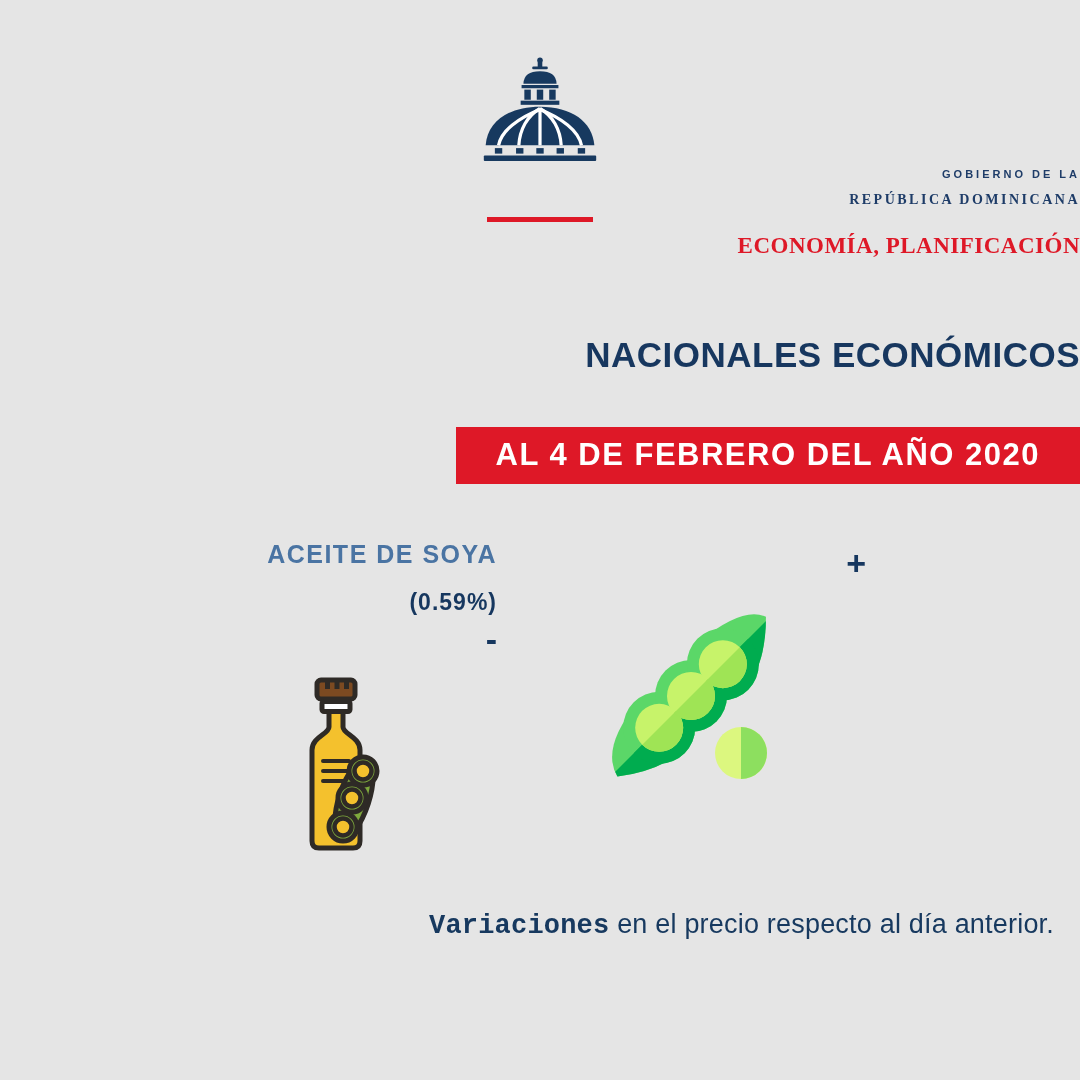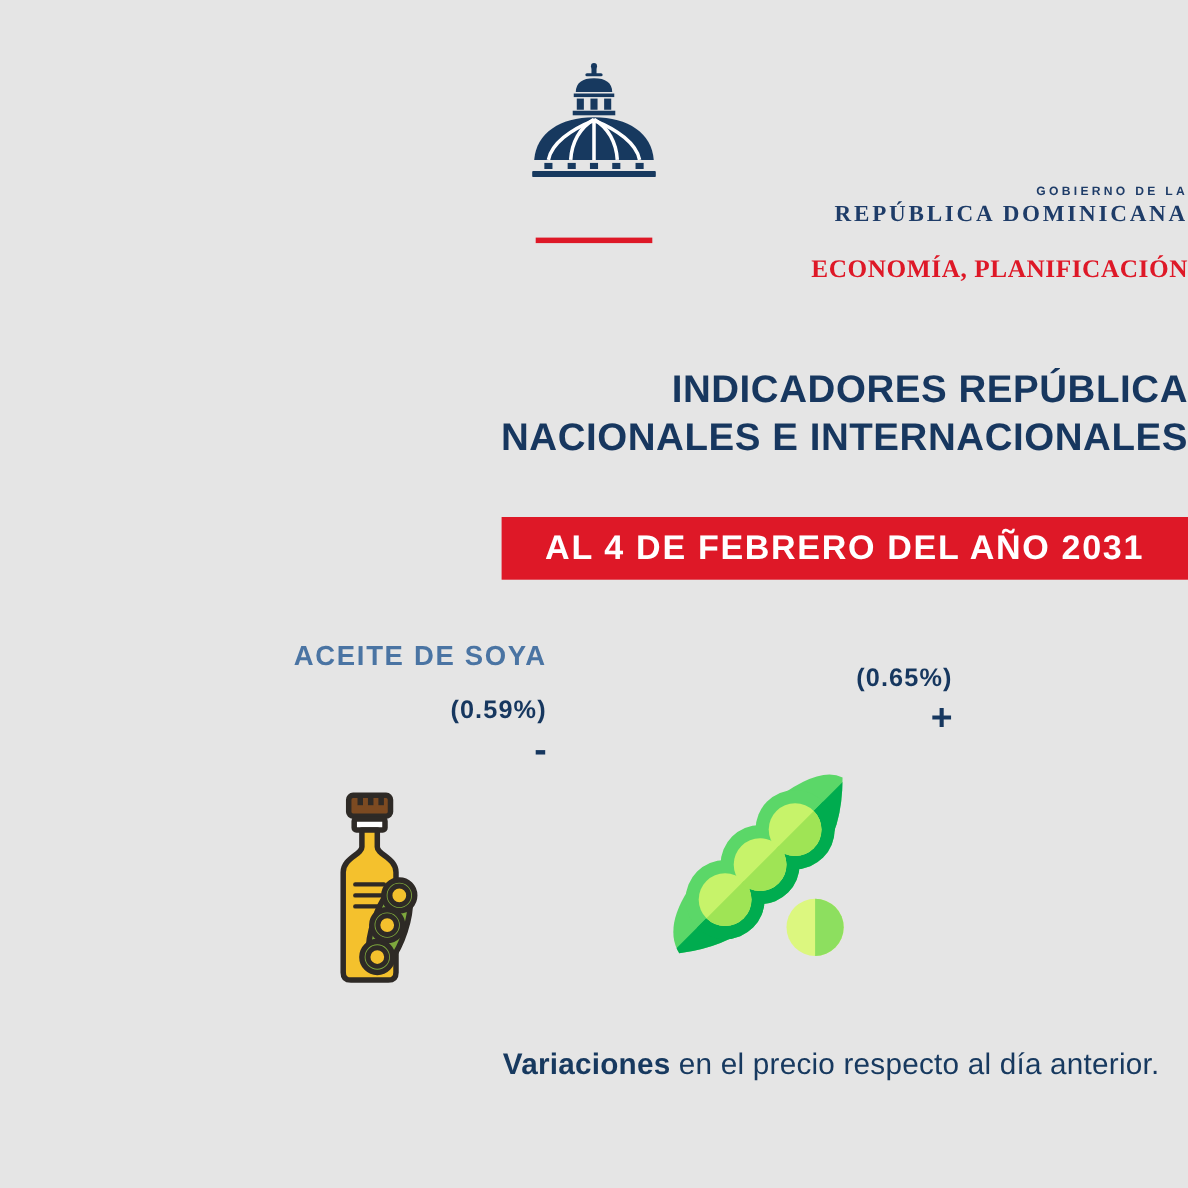--- a/index.html
+++ b/index.html
@@ -11,22 +11,22 @@
   .page { position: relative; width: 1080px; height: 1080px; background: #e5e5e5; text-align: right; }
 
   
   .gov-logo { padding-top: 56px; }
   .dome-svg { display: block; margin: 0 auto; }
   .gov-line1 {
     margin-top: 7px; font-size: 11px; font-weight: bold;
     letter-spacing: 3px; color: #1E3C68;
   }
   .gov-line2 {
-    margin-top: 2px; font-family: "Liberation Serif", serif;
-    font-size: 21px; font-weight: bold; letter-spacing: 2.5px; color: #1E3C68;
+    margin-top: 12px; font-family: "Liberation Serif", serif;
+    font-size: 14px; font-weight: bold; letter-spacing: 2.5px; color: #1E3C68;
   }
   .red-divider { width: 106px; height: 5px; background: #DE1827; margin: 9px auto 0 auto; }
   .ministry {
     margin-top: 11px; font-family: "Liberation Serif", serif;
     font-size: 23px; font-weight: bold; color: #DE1827;
     line-height: 1.14; letter-spacing: 0.5px; margin-left: 32px;
   }
 
   
   .main-title {
@@ -61,21 +61,21 @@
     margin-top: 4px; font-size: 34px; font-weight: bold; color: #16375F;
   }
   .indicator-icon { margin-top: 18px; height: 192px; display: flex; align-items: flex-start; justify-content: center; }
   .nudge-right { transform: translateX(22px); }
 
   
   .footnote {
     margin: 40px 0 0 0; font-size: 27px; color: #17395F; letter-spacing: 0.2px;
     transform: translateX(-26px);
   }
-  .footnote b { font-weight: bold; }
+  .footnote b { font-weight: bold; font-family: Liberation Mono, monospace; }
 </style>
 </head>
 <body>
 
 <div class="page">
 
   <header class="gov-logo">
     <svg class="dome-svg" width="120" height="105" viewBox="0 0 130 114" xmlns="http://www.w3.org/2000/svg">
       <g fill="#17395F">
         <circle cx="65" cy="4.5" r="3"></circle>
@@ -105,26 +105,25 @@
     </svg>
     <div class="gov-line1">GOBIERNO DE LA</div>
     <div class="gov-line2">REPÚBLICA DOMINICANA</div>
     <div class="red-divider"></div>
     <div class="ministry">
       <div>ECONOMÍA, PLANIFICACIÓN</div>
     </div>
   </header>
 
   <h1 class="main-title">
-    <div>INDICADORES REPÚBLICA</div>
-    <div>NACIONALES E INTERNACIONALES</div>
+    <div>NACIONALES ECONÓMICOS</div>
   </h1>
 
   <div class="date-banner-wrap">
-    <div class="date-banner">AL 4 DE FEBRERO DEL AÑO 2031</div>
+    <div class="date-banner">AL 4 DE FEBRERO DEL AÑO 2020</div>
   </div>
 
   <section class="indicators">
 
     <div class="indicator">
       <div class="indicator-name">ACEITE DE SOYA</div>
       <div class="indicator-value">(0.59%)</div>
       <div class="indicator-sign">-</div>
       <div class="indicator-icon nudge-right">
         <svg width="100" height="180" viewBox="0 0 100 180" xmlns="http://www.w3.org/2000/svg">
@@ -144,21 +143,20 @@
             <circle cx="49" cy="150" r="14" fill="#7EA83D" stroke-width="5"></circle>
             <circle cx="69" cy="94" r="8.5" fill="#F4C12D" stroke-width="4.5"></circle>
             <circle cx="58" cy="121" r="8.5" fill="#F4C12D" stroke-width="4.5"></circle>
             <circle cx="49" cy="150" r="8.5" fill="#F4C12D" stroke-width="4.5"></circle>
           </g>
         </svg>
       </div>
     </div>
 
     <div class="indicator">
-      <div class="indicator-value">(0.65%)</div>
       <div class="indicator-sign">+</div>
       <div class="indicator-icon">
         <svg width="190" height="190" viewBox="0 0 190 190" xmlns="http://www.w3.org/2000/svg">
           <defs>
             <clipPath id="podLower">
                 <rect x="-40" y="95" width="280" height="140"></rect>
               </clipPath>
             <clipPath id="smallBeanRight">
                 <rect x="145" y="118" width="64" height="68"></rect>
               </clipPath>

